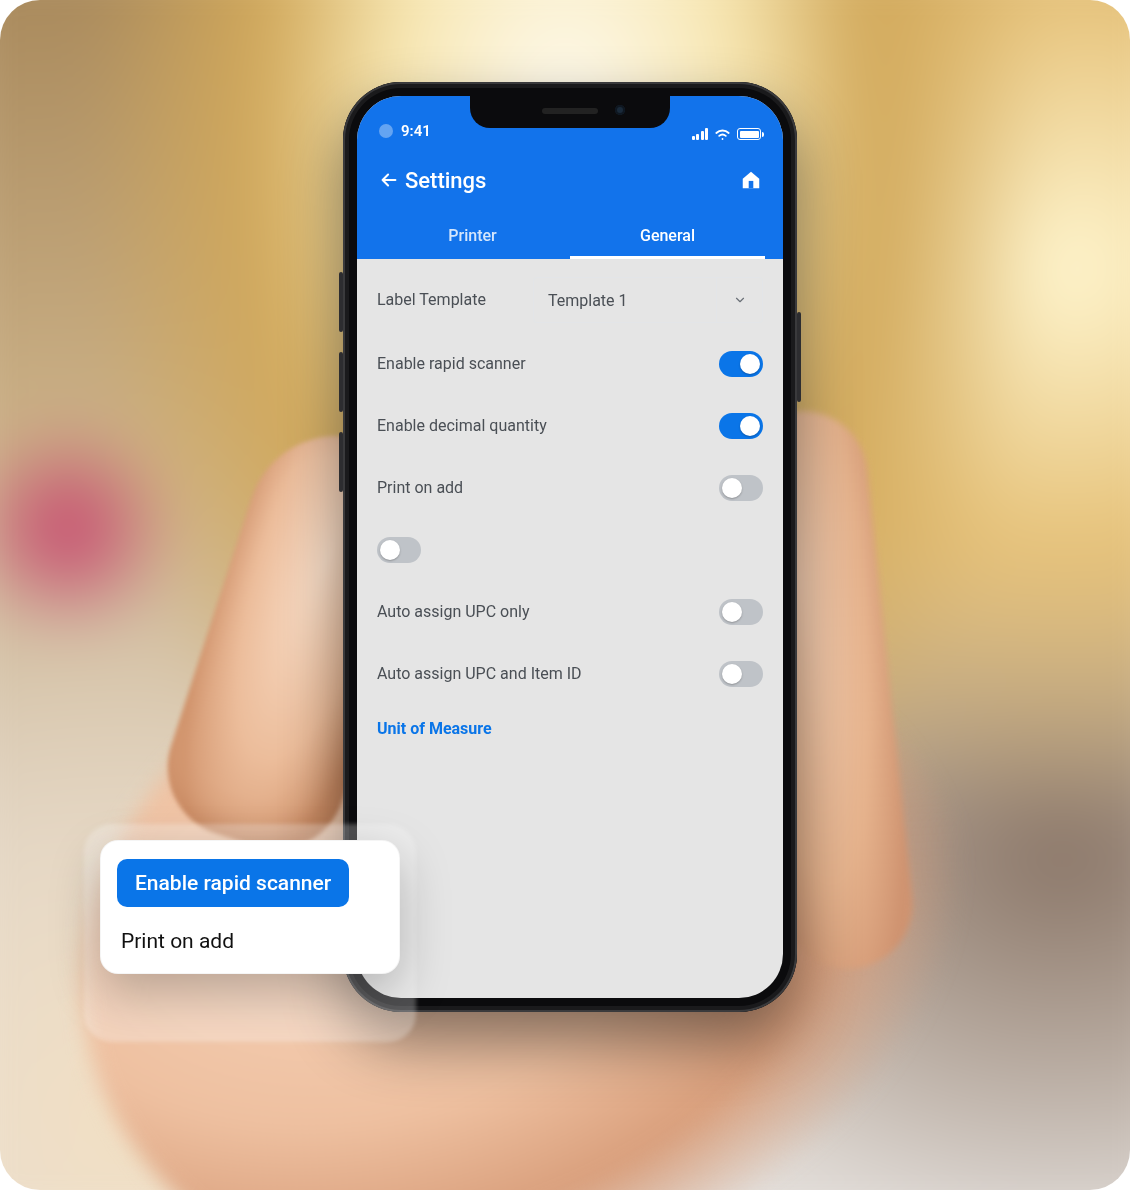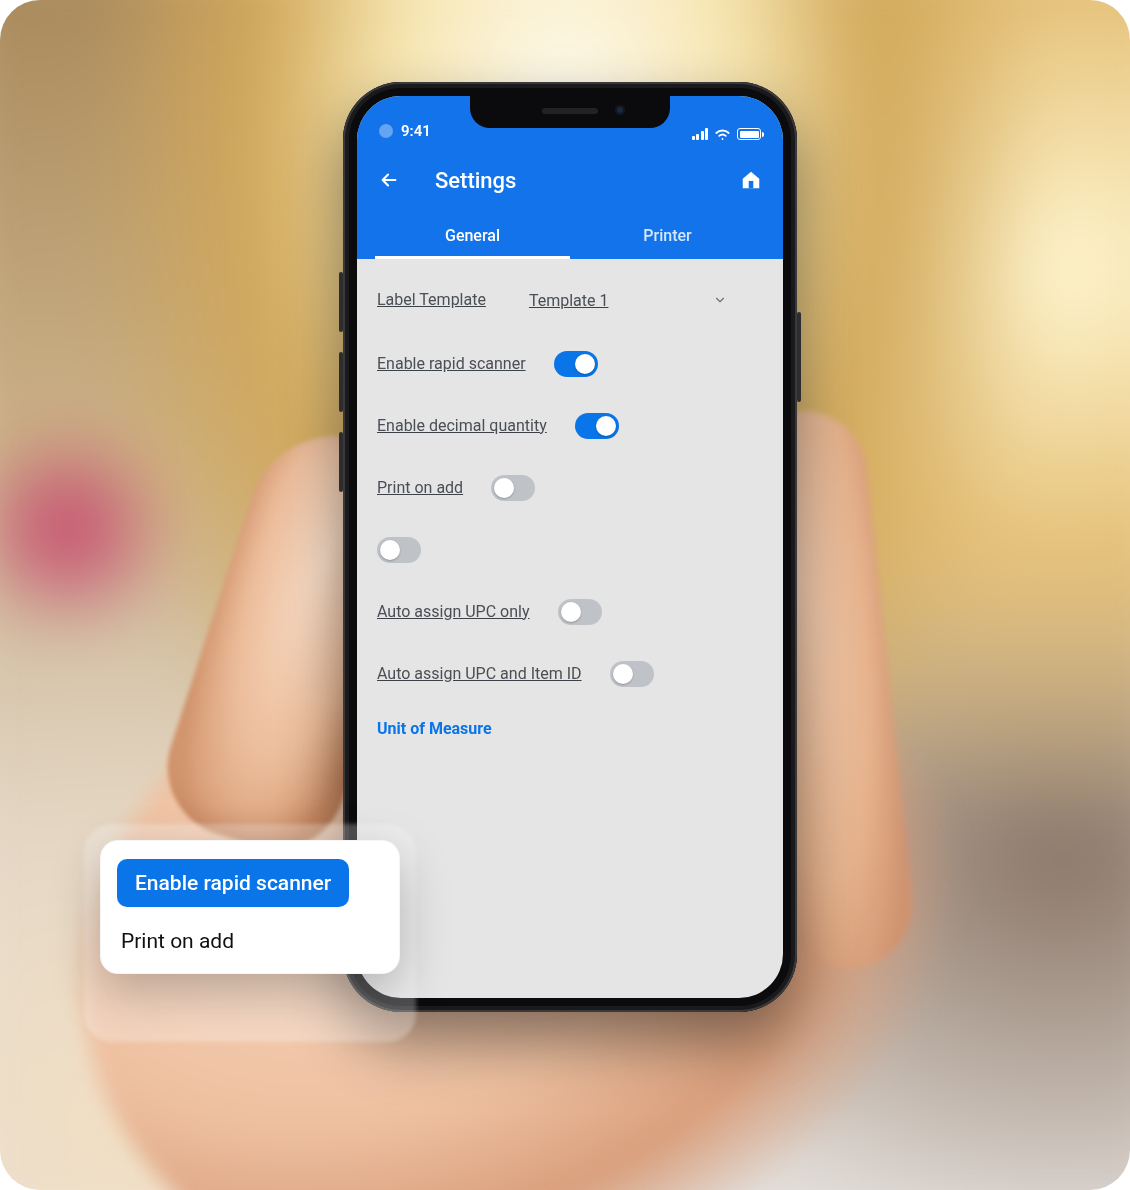--- a/index.html
+++ b/index.html
@@ -124,32 +124,32 @@
   .batt{ width:24px; height:12px; border:1.5px solid #fff; border-radius:3px; position:relative;}
   .batt::after{content:"";position:absolute;right:-4px;top:3px;width:2.5px;height:5px;background:#fff;border-radius:0 2px 2px 0;}
   .batt .fill{position:absolute;inset:1.5px;background:#fff;border-radius:1px;}
 
   
   .appheader {
     background: #1273eb;
     color: #fff;
     padding: 14px 18px 0;
   }
-  .appheader-row{ display:flex; align-items:center; gap:32px; height:44px;justify-content:flex-end;}
+  .appheader-row{ display:flex; align-items:center; gap:2px; height:44px;justify-content:flex-end;}
   .title{ font-size:22px; font-weight:500; flex:1;}
   .icon-btn{ width:28px; height:28px; display:flex; align-items:center; justify-content:center; color:#fff;}
 
   .tabs{ display:flex; margin-top:10px;}
   .tab{ flex:1; text-align:center; padding:14px 0 14px; font-size:16px; color:rgba(255,255,255,.82); position:relative; font-weight:500;}
   .tab.active{ color:#fff;}
   .tab.active::after{ content:""; position:absolute; left:0; right:0; bottom:0; height:3px; background:#fff;}
 
   
   .content{ padding: 0 20px; color:#3d4248;}
-  .row{ display:flex; align-items:center; min-height:62px; gap:28px;text-decoration:underline;}
+  .row{ display:flex; align-items:center; justify-content:space-between; min-height:62px; gap:28px;}
   .row + .row { }
   .label{ font-size:16px; color:#4a4f55; line-height:1.3; max-width: 300px;}
   .select{
     flex:1; max-width: 230px;
     display:flex; align-items:stretch;
     border:1px solid #e3e5e8; border-radius:4px; height:46px;
     font-size:16px; color:#4a4f55;
   }
   .select .val{ flex:1; display:flex; align-items:center; padding:0 14px;}
   .select .caret{ width:46px; border-left:1px solid #e3e5e8; display:flex; align-items:center; justify-content:center; color:#6a7077;}
@@ -229,22 +229,22 @@
           </span>
           <div class="title">Settings</div>
           <span class="icon-btn">
             <svg width="22" height="22" viewBox="0 0 24 24">
                 <path d="M3 10.5L12 3l9 7.5V21H3z" fill="#fff"></path>
                 <rect x="9.5" y="13" width="5" height="8" fill="#1273eb"></rect>
               </svg>
           </span>
         </div>
         <div class="tabs">
+          <div class="tab">Printer</div>
           <div class="tab active">General</div>
-          <div class="tab">Printer</div>
         </div>
       </div>
 
       <div class="content">
         <div class="row first-row">
           <div class="label">Label Template</div>
           <div class="select">
             <div class="val">Template 1</div>
             <div class="caret">
               <svg width="14" height="14" viewBox="0 0 24 24">

